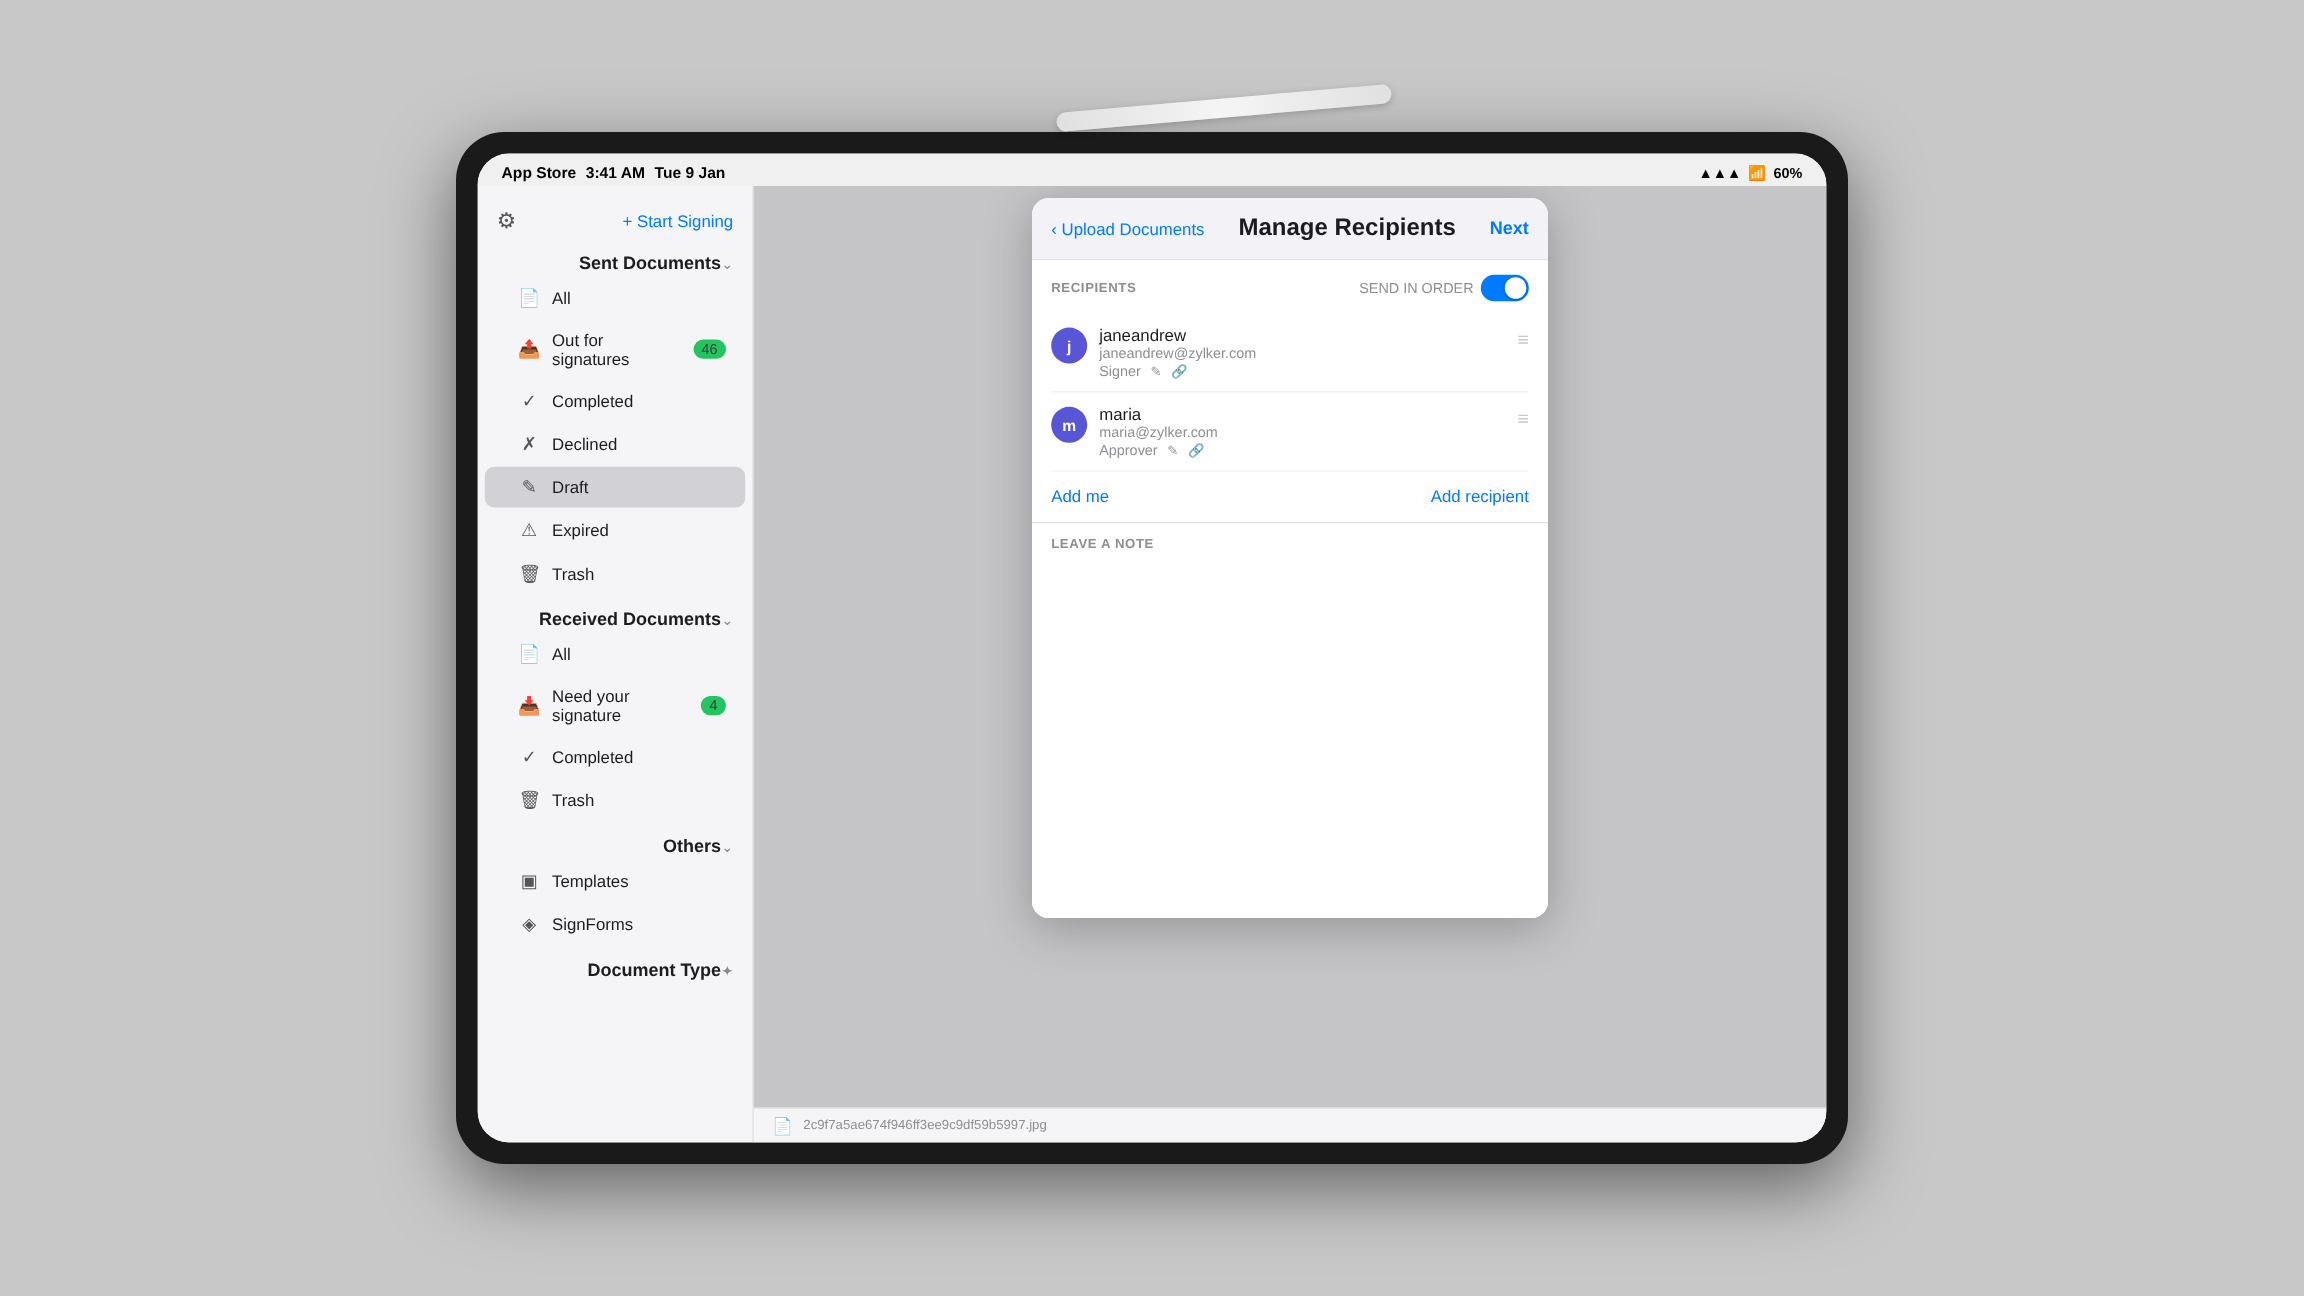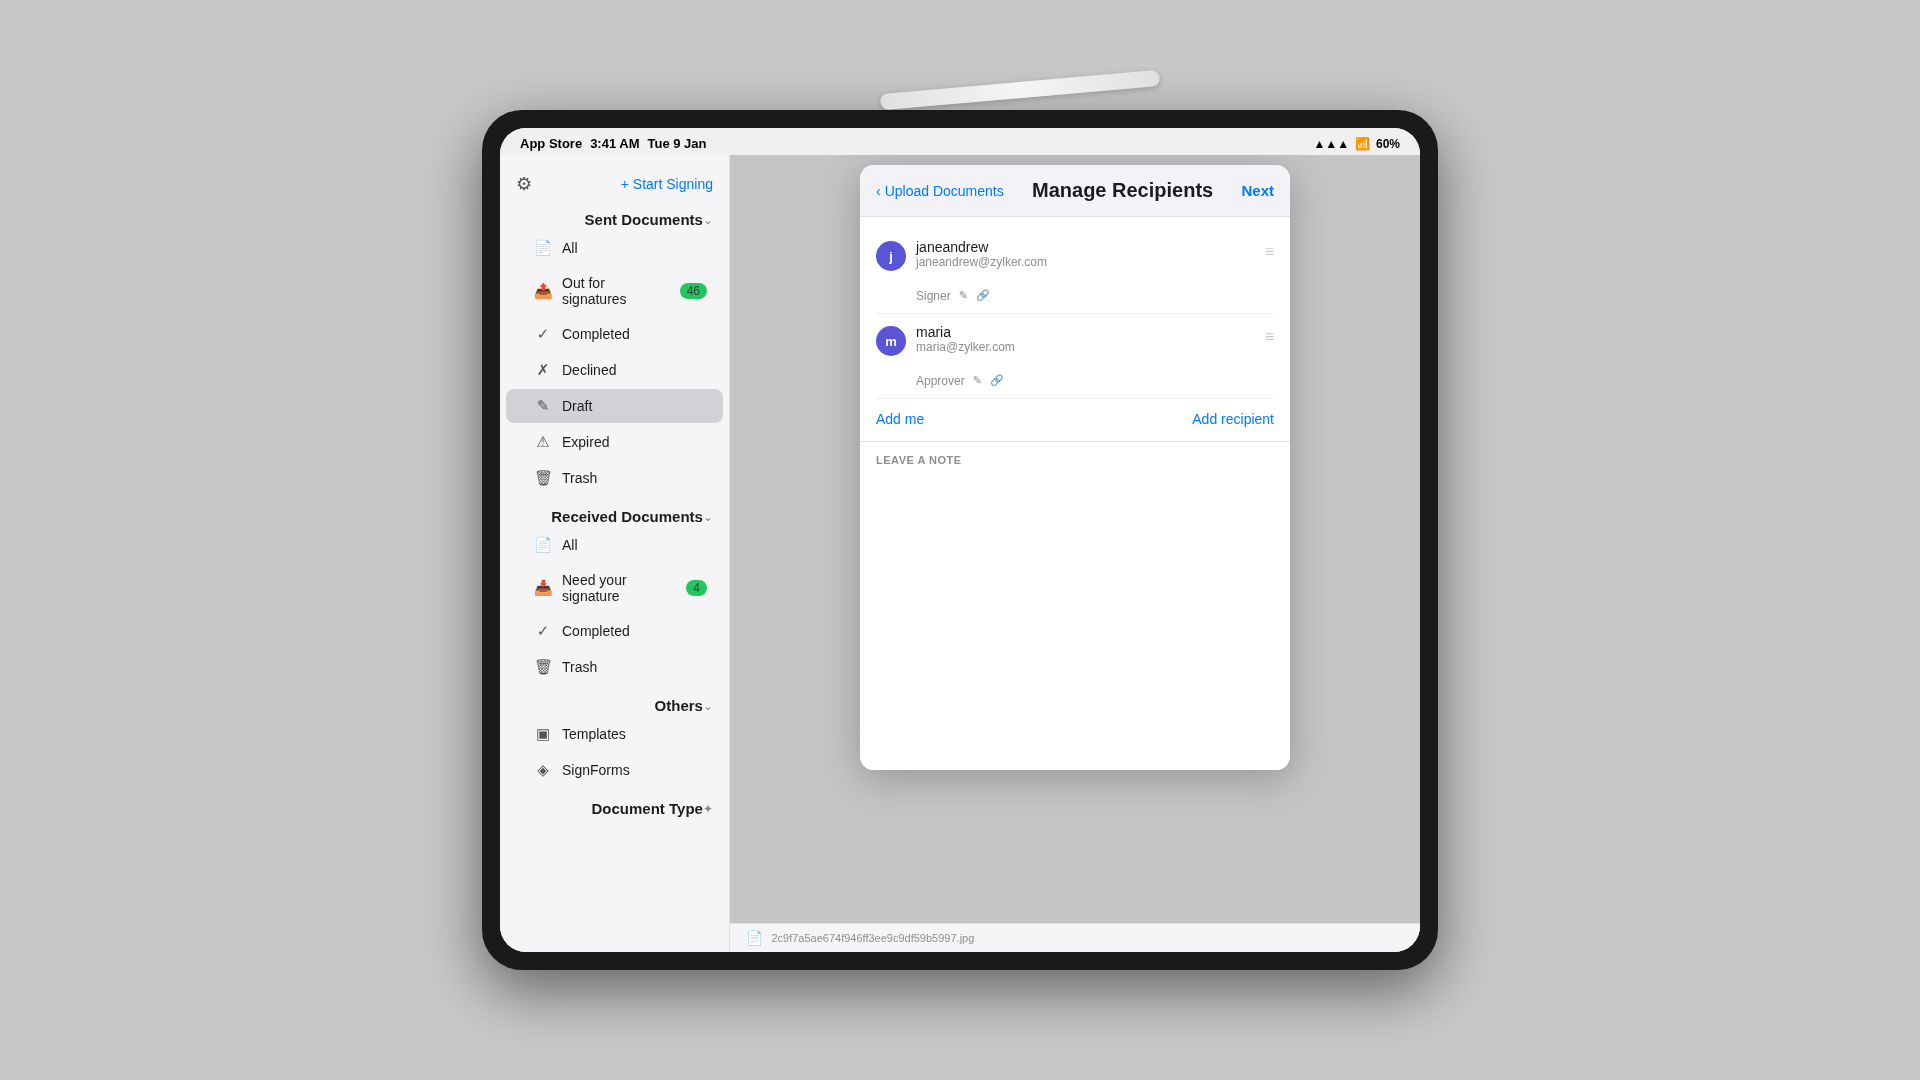--- a/index.html
+++ b/index.html
@@ -8,21 +8,21 @@
       display: flex;
       justify-content: center;
       align-items: center;
       width: 1920px;
       height: 1080px;
       font-family: -apple-system, BlinkMacSystemFont, 'SF Pro Text', 'Helvetica Neue', sans-serif;
     }
 
     
     .ipad-frame {
-      width: 956px;
+      width: 1160px;
       height: 860px;
       background: #1a1a1a;
       border-radius: 40px;
       padding: 18px;
       position: relative;
       box-shadow: 0 20px 60px rgba(0,0,0,0.5);
     }
 
     .ipad-screen {
       width: 100%;
@@ -255,23 +255,23 @@
       font-weight: 600;
       flex-shrink: 0;
       margin-top: 2px;
     }
 
     .recipient-info { flex: 1; }
     .recipient-name { font-size: 14px; font-weight: 500; color: #1c1c1e; }
     .recipient-email { font-size: 12px; color: #8e8e93; }
     .recipient-role-row {
       display: flex;
-      align-items: flex-start;
+      align-items: center;
       gap: 8px;
-      margin-top: 20px;
+      margin-top: 1px;
     }
     .recipient-role { font-size: 12px; color: #8e8e93; }
     .recipient-icon { font-size: 11px; color: #8e8e93; cursor: pointer; }
 
     .recipient-menu-icon { color: #c7c7cc; font-size: 16px; cursor: pointer; margin-top: 4px; }
 
     .add-row {
       display: flex;
       justify-content: space-between;
       padding: 12px 0 14px;
@@ -462,20 +462,29 @@
                 <span>‹</span>
                 <span>Upload Documents</span>
               </div>
               <span class="modal-title">Manage Recipients</span>
               <span class="modal-next-btn">Next</span>
             </div>
 
             <div class="modal-body">
 
               <div class="recipients-section">
+                <div class="recipients-header">
+                  <span class="recipients-label">RECIPIENTS</span>
+                  <div class="send-in-order">
+                    <span>SEND IN ORDER</span>
+                    <div class="toggle">
+                      <div class="toggle-knob"></div>
+                    </div>
+                  </div>
+                </div>
 
                 <div class="recipient-item">
                   <div class="recipient-avatar" style="background:#5856D6;">j</div>
                   <div class="recipient-info">
                     <div class="recipient-name">janeandrew</div>
                     <div class="recipient-email">janeandrew@zylker.com</div>
                     <div class="recipient-role-row">
                       <span class="recipient-role">Signer</span>
                       <span class="recipient-icon">✎</span>
                       <span class="recipient-icon">🔗</span>

